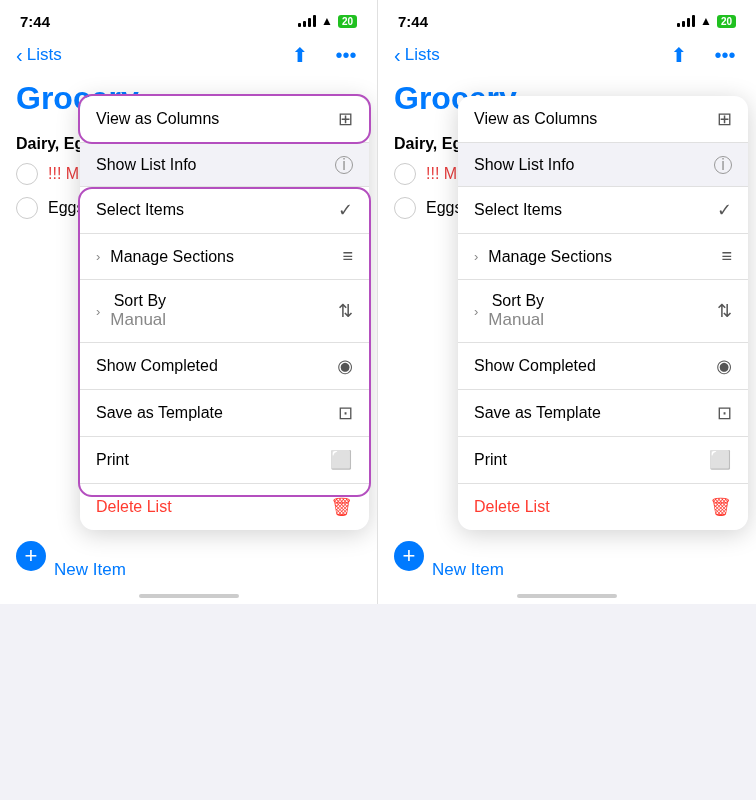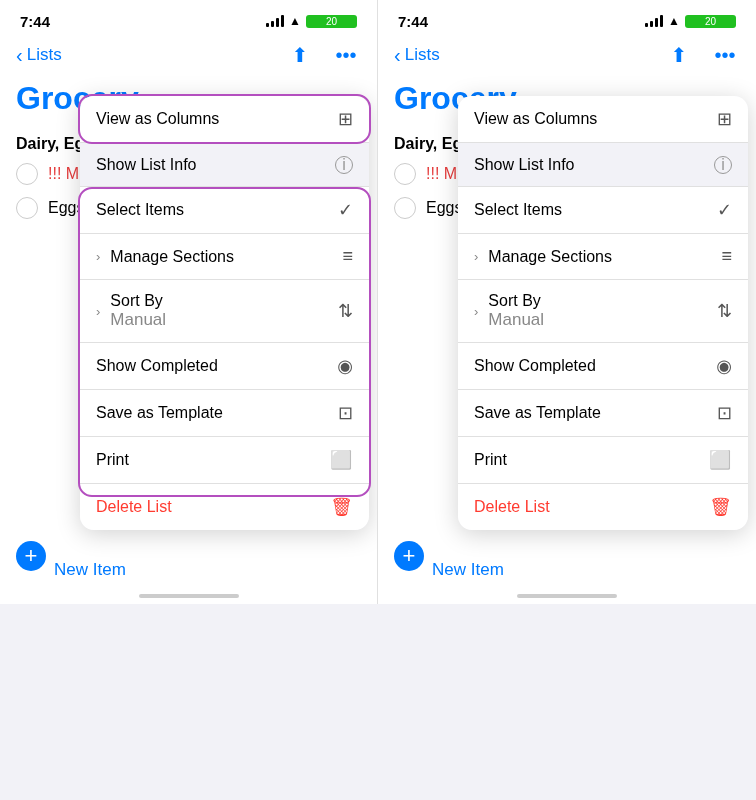--- a/index.html
+++ b/index.html
@@ -57,22 +57,22 @@
 
     .wifi-icon {
       font-size: 12px;
       color: #000;
     }
 
     .battery-badge {
       background: #20c020;
       color: #fff;
       font-size: 10px;
-      font-weight: 400;
-      padding: 1px 20px;
+      font-weight: 700;
+      padding: 1px 4px;
       border-radius: 3px;
     }
 
     
     .nav-bar {
       display: flex;
       align-items: center;
       justify-content: space-between;
       padding: 4px 16px 6px 16px;
       height: 40px;
@@ -175,20 +175,21 @@
     }
 
     .menu-item:last-child {
       border-bottom: none;
     }
 
     .menu-item-left {
       display: flex;
       align-items: center;
       gap: 8px;
+      text-align: right;
     }
 
     .menu-item-chevron {
       font-size: 13px;
       color: #888;
       margin-right: 2px;
     }
 
     .menu-item-label {
       font-size: 16px;

